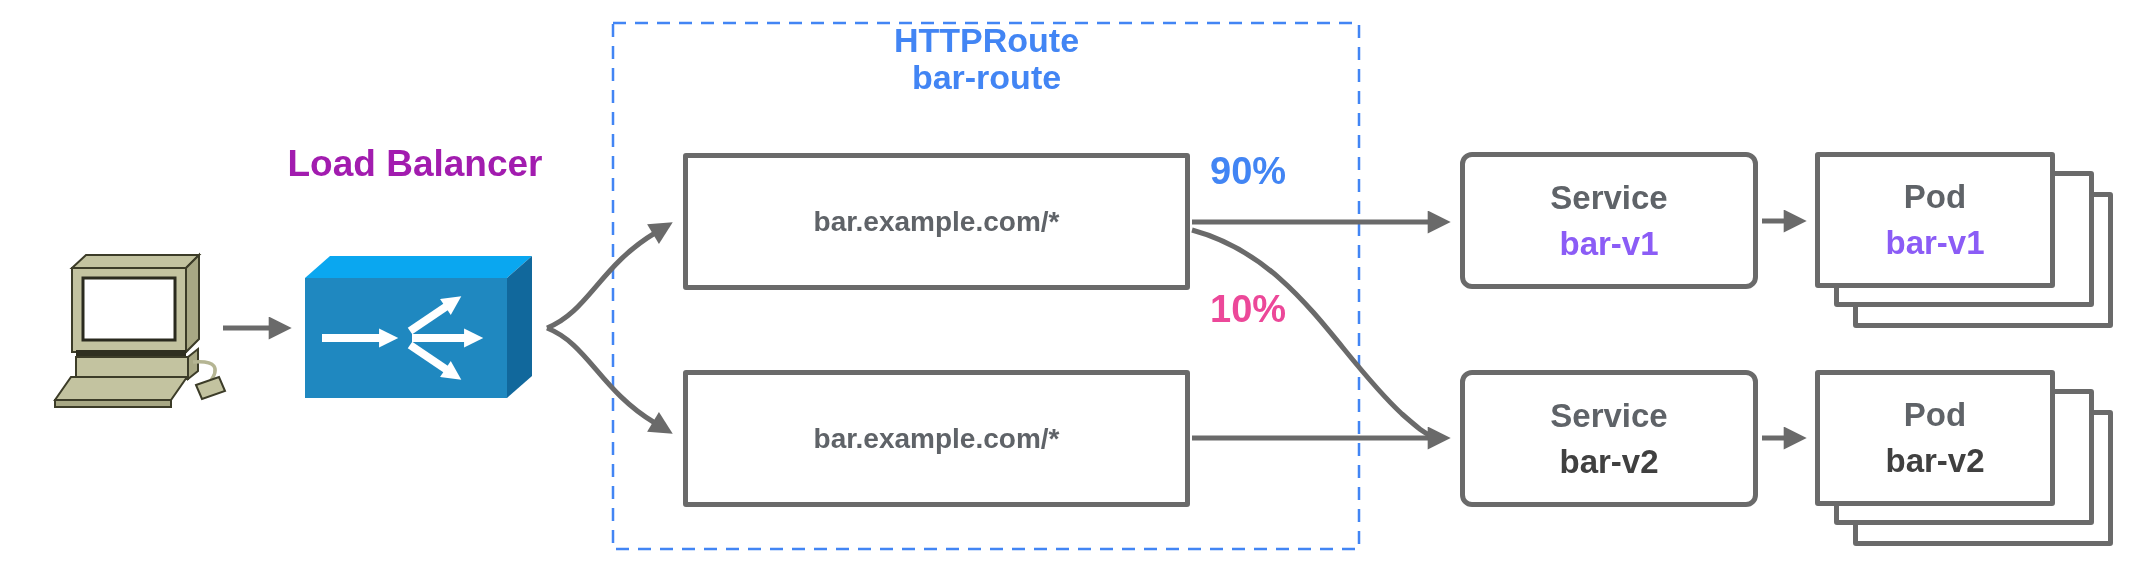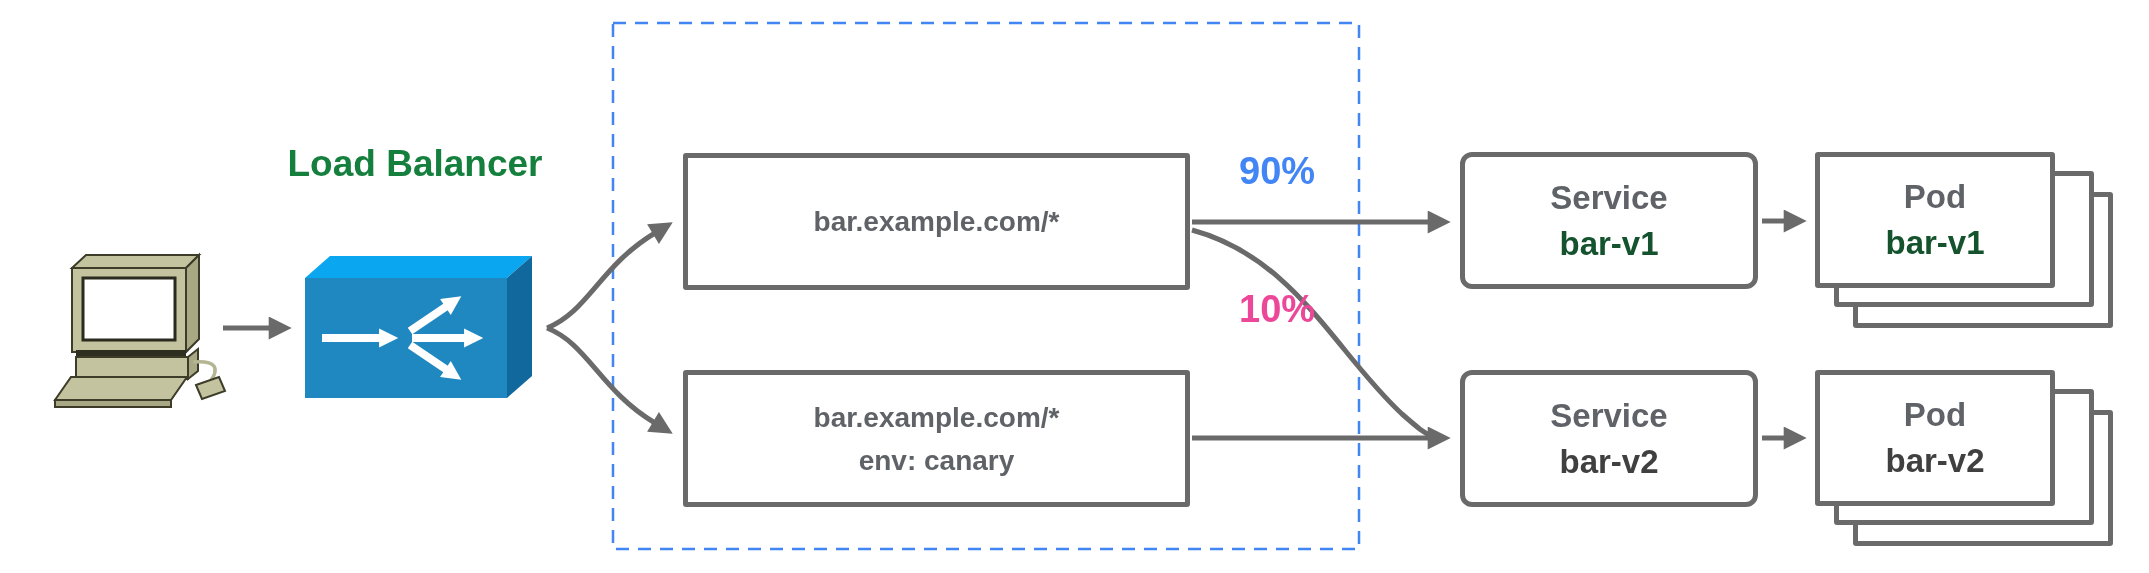--- a/index.html
+++ b/index.html
@@ -14,34 +14,34 @@
     border-radius:3px; box-sizing:border-box;
     display:flex; flex-direction:column; align-items:center; justify-content:center;
     text-align:center; font-weight:bold; color:#5f6368;
   }
   .match-box   { left:683px; width:507px; height:137px; font-size:28px; line-height:43px; }
   .service-box { left:1460px; width:298px; height:137px; font-size:33px; line-height:46px;border-radius:12px; }
   .pod-card    { width:240px; height:136px; font-size:33px; line-height:46px; }
   .pod-layer   { position:absolute; background:#ffffff; border:5px solid #6a6a6a;
                  border-radius:3px; box-sizing:border-box; width:260px; height:136px; }
 
-  .name-blue  { color:#14532d; }
+  .name-blue  { color:#8b5cf6; }
   .name-green { color:#404040; }
 
-  .weight-label { position:absolute; font-size:38px; font-weight:bold;margin-left:29px; }
+  .weight-label { position:absolute; font-size:38px; font-weight:bold; }
   .weight-blue  { color:#4285f4; }
   .weight-green { color:#ec4899; }
 
   #httproute-title {
     position:absolute; left:613px; top:22px; width:747px;
     text-align:center; color:#4285f4; font-size:34px; font-weight:bold; line-height:37px;
   }
   #lb-label {
     position:absolute; left:255px; top:143px; width:320px;
-    text-align:center; color:#15803d; font-size:37px; font-weight:bold;
+    text-align:center; color:#a21caf; font-size:37px; font-weight:bold;
   }
 </style>
 </head>
 <body>
 
 <div id="canvas">
 
   <svg id="wires" viewBox="0 0 2149 573" xmlns="http://www.w3.org/2000/svg">
     <defs>
       <marker id="ah" viewBox="0 0 10 10" refX="1" refY="5" markerWidth="5.6" markerHeight="4.6" orient="auto">
@@ -87,28 +87,31 @@
       <path d="M 1192 222 L 1430 222" marker-end="url(#ah)"></path>
       <path d="M 1192 230 C 1295 258, 1335 352, 1402 414 C 1418 428, 1424 433, 1432 436"></path>
       <path d="M 1192 438 L 1430 438" marker-end="url(#ah)"></path>
       <path d="M 1762 221 L 1786 221" marker-end="url(#ah)"></path>
       <path d="M 1762 438 L 1786 438" marker-end="url(#ah)"></path>
     </g>
   </svg>
 
   <div id="lb-label">Load Balancer</div>
 
+  <div id="httproute-title">
+    <div>HTTPRoute</div>
+    <div>bar-route</div>
+  </div>
 
   <div class="box match-box" style="top:153px;">
     <div>bar.example.com/*</div>
   </div>
 
   <div class="box match-box" style="top:370px;">
     <div>bar.example.com/*</div>
-    <div>env: canary</div>
   </div>
 
   <div class="weight-label weight-blue" style="left:1210px; top:150px;">90%</div>
   <div class="weight-label weight-green" style="left:1210px; top:288px;">10%</div>
 
   <div class="box service-box" style="top:152px;">
     <div>Service</div>
     <div class="name-blue">bar-v1</div>
   </div>
 

